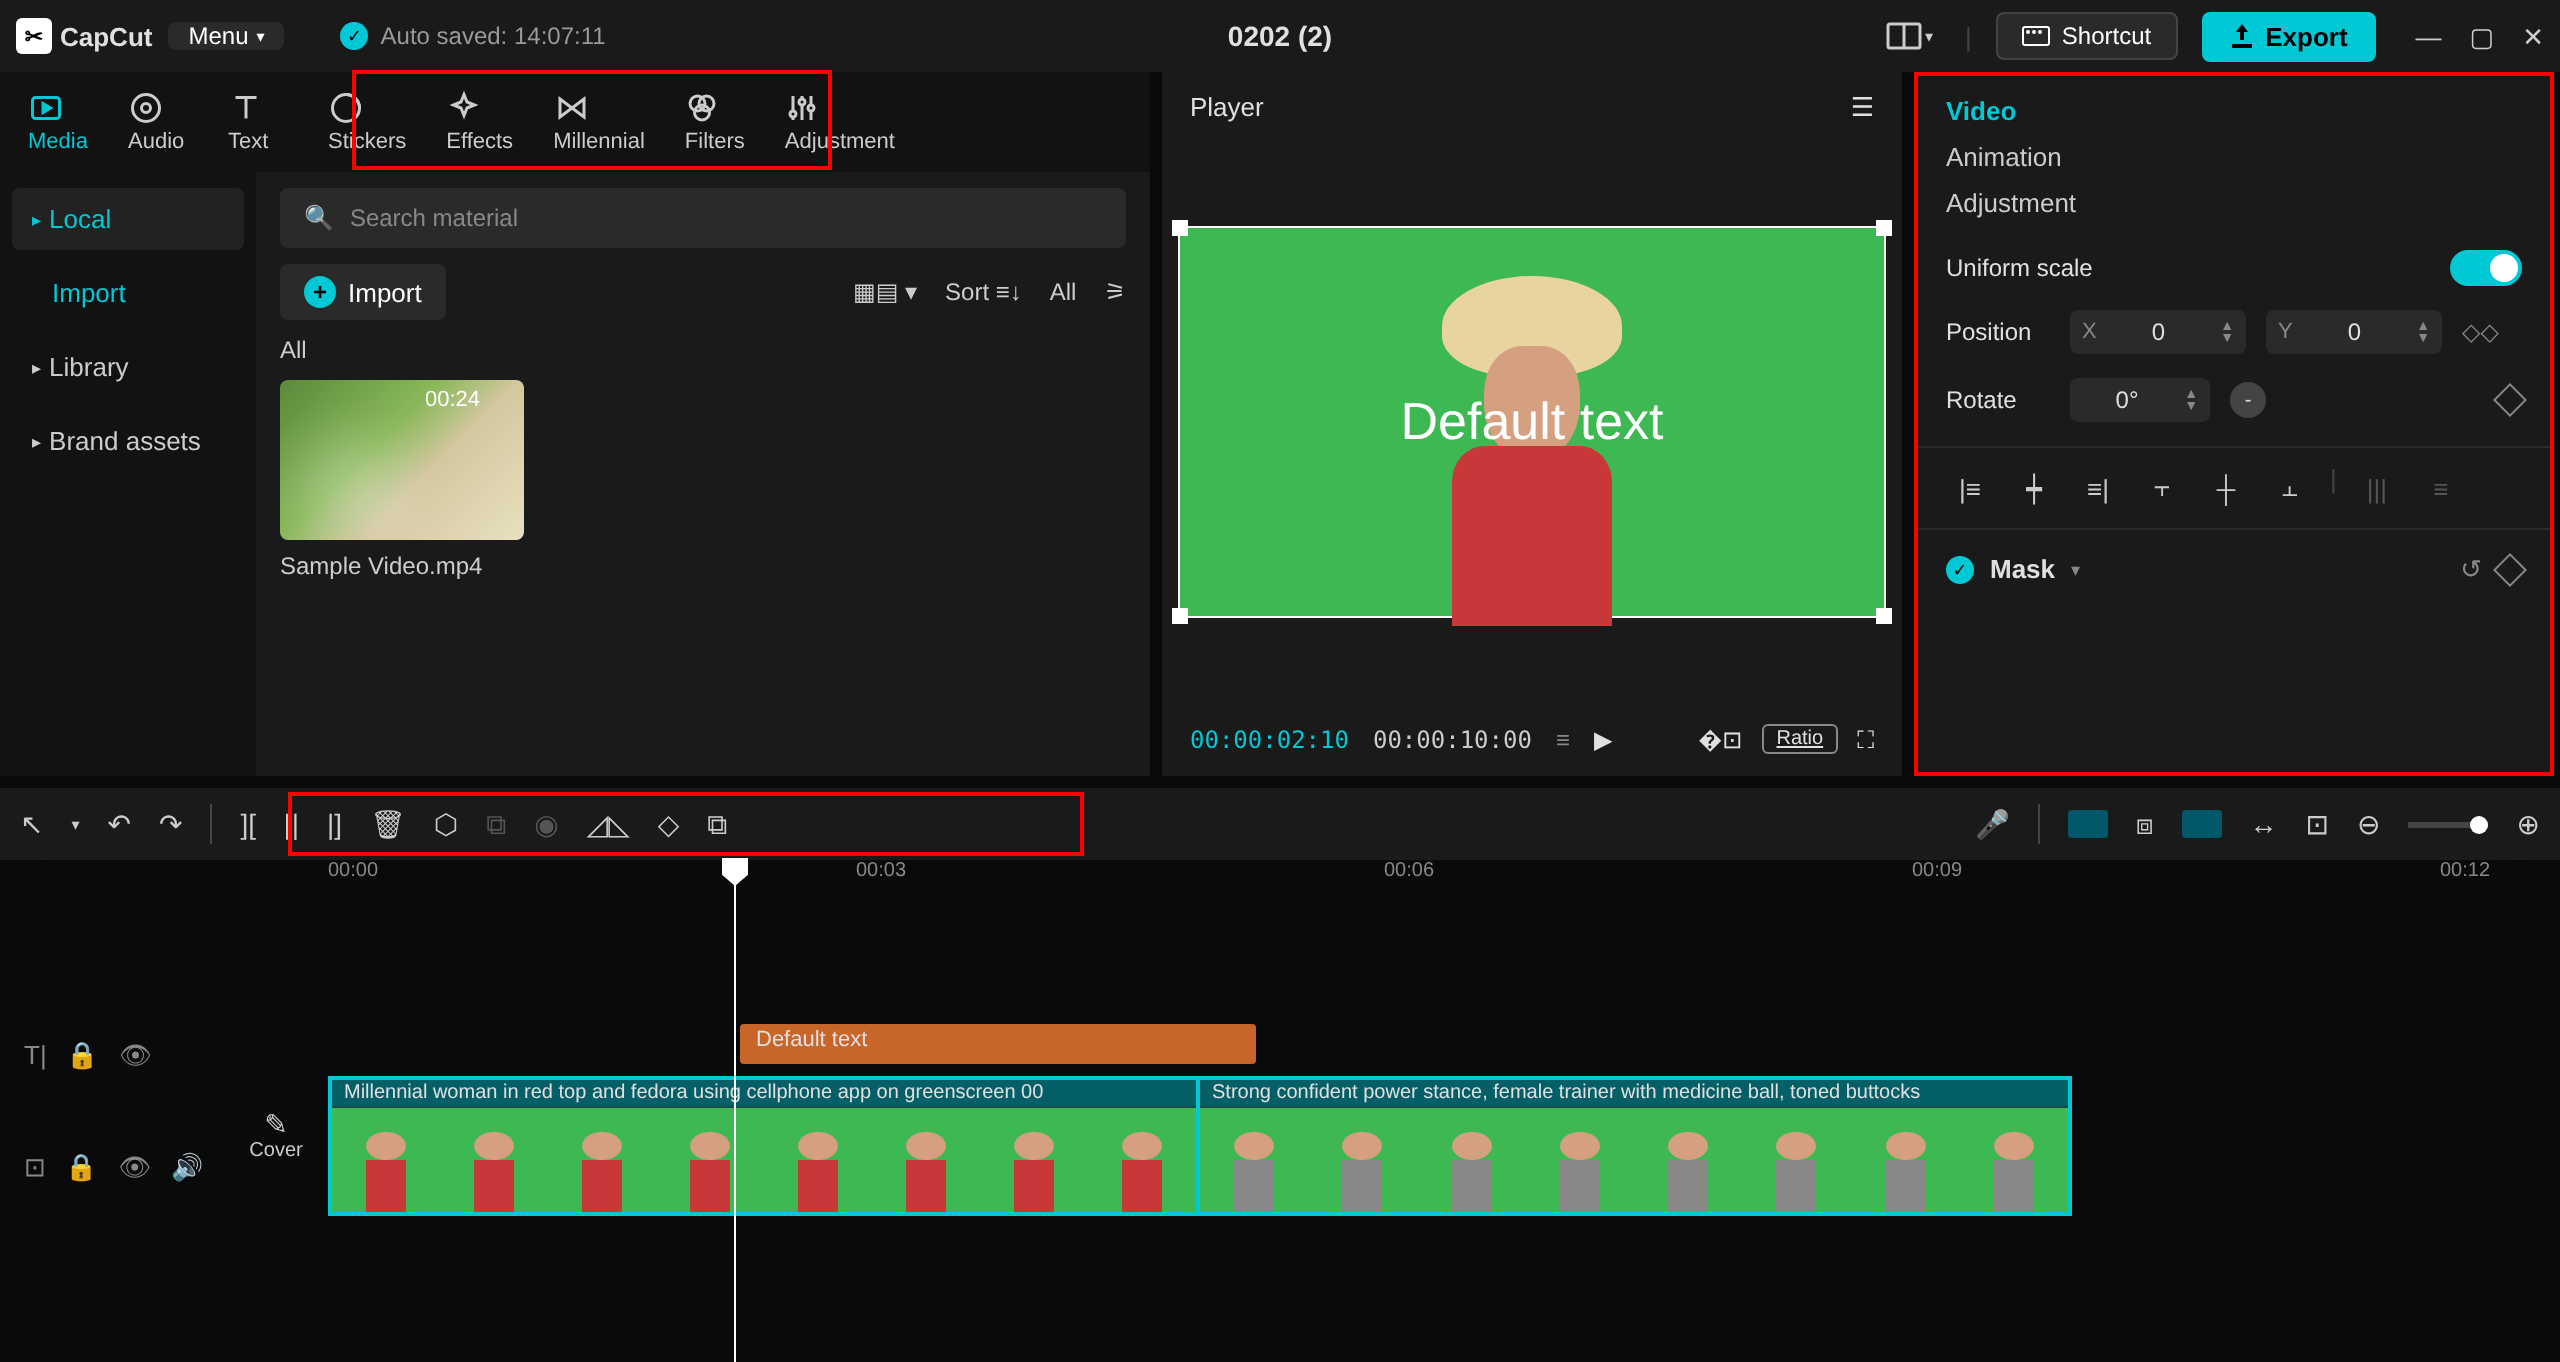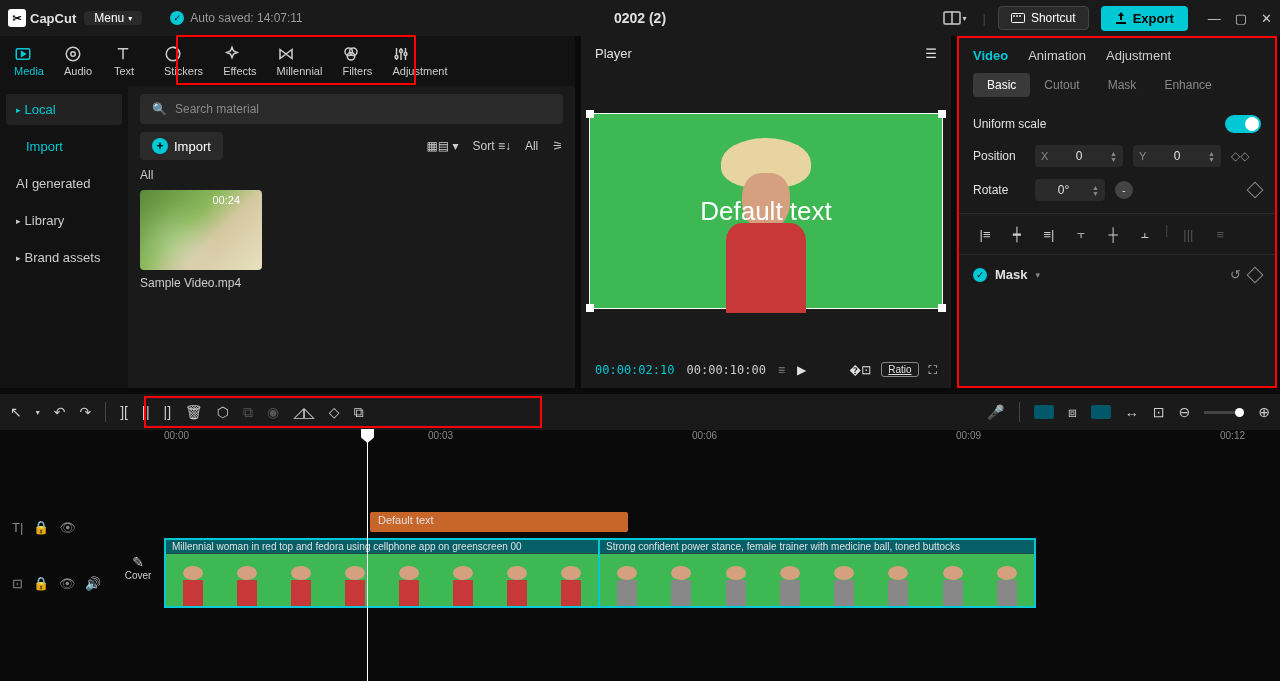--- a/index.html
+++ b/index.html
@@ -58,21 +58,21 @@
 .person-hat { position: absolute; top: 0; left: 50%; transform: translateX(-50%); width: 90px; height: 50px; background: #e8d4a0; border-radius: 50% 50% 40% 40%; }
 .person-face { position: absolute; top: 35px; left: 50%; transform: translateX(-50%); width: 48px; height: 58px; background: #d4a080; border-radius: 40% 40% 50% 50%; }
 .person-body { position: absolute; top: 85px; left: 50%; transform: translateX(-50%); width: 80px; height: 90px; background: #c83838; border-radius: 20% 20% 0 0; }
 .player-controls { display: flex; align-items: center; padding: 10px 14px; gap: 12px; font-size: 12px; }
 .time-current { color: #00c8d4; font-family: monospace; }
 .time-total { color: #ccc; font-family: monospace; }
 .player-controls-right { margin-left: auto; display: flex; gap: 10px; align-items: center; }
 .ratio-btn { border: 1px solid #888; padding: 1px 6px; border-radius: 3px; font-size: 10px; text-decoration: underline; }
 
 .inspector { width: 320px; background: #1a1a1a; margin-left: 6px; border: 2px solid #ff0000; padding: 6px 0; }
-.inspector-tabs { display: flex; padding: 4px 14px 10px; gap: 20px; font-size: 13px; }
+.inspector-tabs { display: flex; padding: 4px 14px 10px; gap: 8px; font-size: 13px; flex-direction: column; }
 .inspector-tab { cursor: pointer; color: #ccc; }
 .inspector-tab.active { color: #00c8d4; font-weight: 600; }
 .inspector-subtabs { display: flex; padding: 0 14px 12px; gap: 0; }
 .subtab { padding: 5px 14px; cursor: pointer; font-size: 12px; color: #888; border-radius: 4px; }
 .subtab.active { background: #3a3a3a; color: #fff; }
 .prop-row { display: flex; align-items: center; padding: 6px 14px; gap: 10px; font-size: 12px; }
 .slider-track { flex: 1; height: 4px; background: #444; border-radius: 2px; position: relative; }
 .slider-fill { position: absolute; left: 0; height: 100%; background: #00c8d4; border-radius: 2px; }
 .slider-thumb { position: absolute; width: 12px; height: 12px; background: #fff; border-radius: 50%; top: -4px; transform: translateX(-50%); }
 .value-box { background: #2a2a2a; padding: 3px 8px; border-radius: 3px; font-size: 11px; display: flex; align-items: center; gap: 4px; }
@@ -228,21 +228,20 @@
         </div>
     </div>
     <div class="tabs-highlight"></div>
     <div class="left-content">
       <div class="sidebar">
         <div class="sidebar-item active">
             <span style="font-size:9px">▸</span>
             <span>Local</span>
           </div>
         <div class="sidebar-item sub">Import</div>
-        <div class="sidebar-item">AI generated</div>
         <div class="sidebar-item">
             <span style="font-size:9px">▸</span>
             <span>Library</span>
           </div>
         <div class="sidebar-item">
             <span style="font-size:9px">▸</span>
             <span>Brand assets</span>
           </div>
       </div>
       <div class="media-area">
@@ -301,26 +300,20 @@
         <span>⛶</span>
       </div>
     </div>
   </div>
 
   <div class="inspector">
     <div class="inspector-tabs">
       <span class="inspector-tab active">Video</span>
       <span class="inspector-tab">Animation</span>
       <span class="inspector-tab">Adjustment</span>
-    </div>
-    <div class="inspector-subtabs">
-      <span class="subtab active">Basic</span>
-      <span class="subtab">Cutout</span>
-      <span class="subtab">Mask</span>
-      <span class="subtab">Enhance</span>
     </div>
     <div class="prop-row">
       <span>Uniform scale</span>
       <div class="toggle"></div>
     </div>
     <div class="prop-row">
       <span style="width:52px">Position</span>
       <div class="coord-input">
           <span class="coord-label">X</span>
           <span class="coord-value">0</span>

